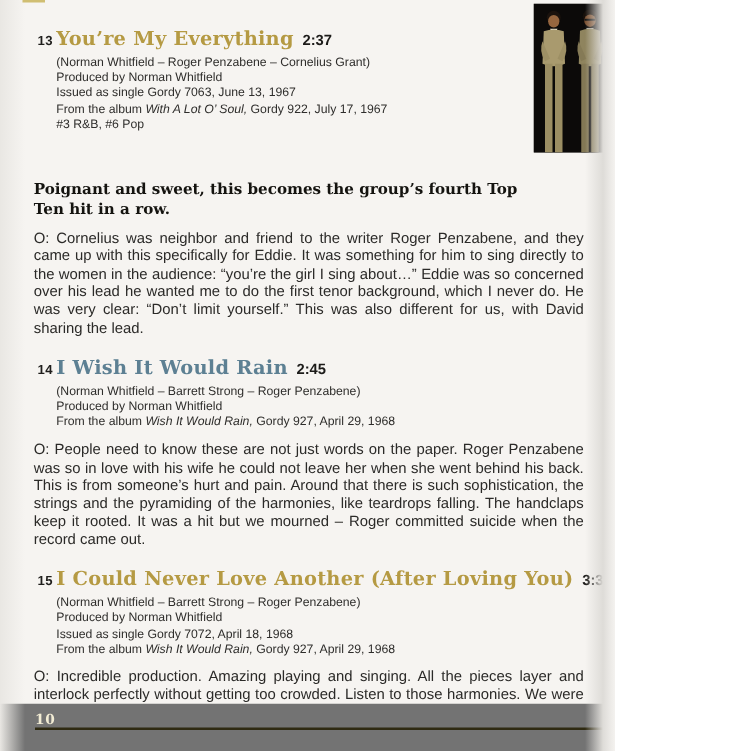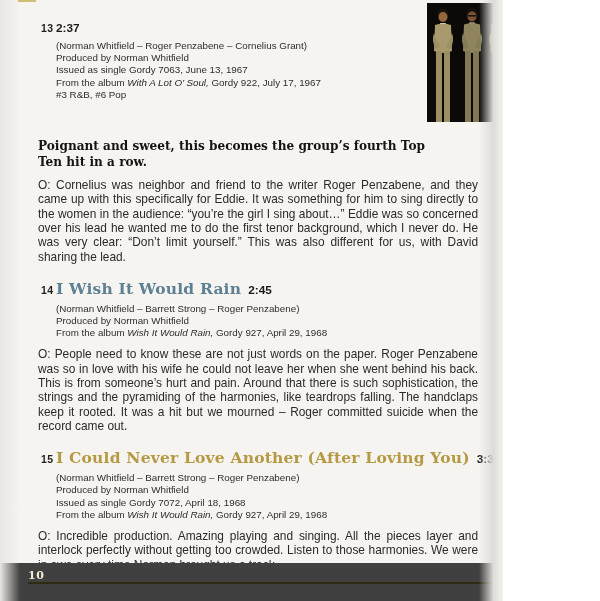--- a/index.html
+++ b/index.html
@@ -1,21 +1,20 @@
 <!DOCTYPE html>
 <html><head>
 <meta charset="utf-8">
 <style>
   html,body{margin:0;padding:0;background:#ffffff;}
   .page{
     position:relative;width:492px;height:601px;overflow:hidden;
     background:#f6f4f1;
     font-family:"Liberation Sans",sans-serif;
     color:#2b2a28;
-    padding-left:11px;
   }
   .edge-left{
     position:absolute;left:0;top:0;width:20px;height:601px;z-index:6;
     background:linear-gradient(90deg,#e9e7e3,rgba(246,244,241,0));
     pointer-events:none;
   }
   .edge-right{
     position:absolute;right:0;top:0;width:24px;height:601px;z-index:6;
     background:linear-gradient(90deg,rgba(246,244,241,0),#dedcd8 60%,#efedea 90%,#f4f2ef);
     pointer-events:none;
@@ -58,21 +57,21 @@
     font-weight:bold;font-size:12.1px;line-height:16px;color:#14130f;
   }
   .track:first-child .note{max-width:395px;margin-top:37px;}
   .quote{
     margin:8px 0 0;max-width:548px;
     font-size:11.9px;line-height:14.3px;color:#2b2a28;
     text-align:justify;
   }
   .footer{
     position:absolute;left:0;top:563px;width:600px;height:38px;z-index:4;
-    background:#404040;
+    background:#737373;
   }
   .page-num{
     position:absolute;left:28px;top:6px;
     font-family:"DejaVu Serif","Liberation Serif",serif;
     font-weight:bold;font-size:11px;color:#f2ecd4;letter-spacing:.5px;
   }
   .footer-rule{
     position:absolute;left:28px;top:19px;width:546px;height:2px;
     background:#2f2a12;
   }
@@ -149,20 +148,21 @@
         <rect x="131" y="48" width="6" height="71" fill="#a4956c"></rect>
       </g>
     </svg>
   </div>
 
   <div class="content">
 
     <section class="track">
       <div class="track-header">
         <span class="num">13</span>
+        <span class="title" style="color: rgb(181, 154, 67);">You’re My Everything</span>
         <span class="time">2:37</span>
       </div>
       <div class="credits">
         <div>(Norman Whitfield – Roger Penzabene – Cornelius Grant)</div>
         <div>Produced by Norman Whitfield</div>
         <div>Issued as single Gordy 7063, June 13, 1967</div>
         <div><span>From the album </span><em>With A Lot O’ Soul,</em><span> Gordy 922, July 17, 1967</span></div>
         <div>#3 R&amp;B, #6 Pop</div>
       </div>
       <p class="note">Poignant and sweet, this becomes the group’s fourth Top Ten hit in a row.</p>

